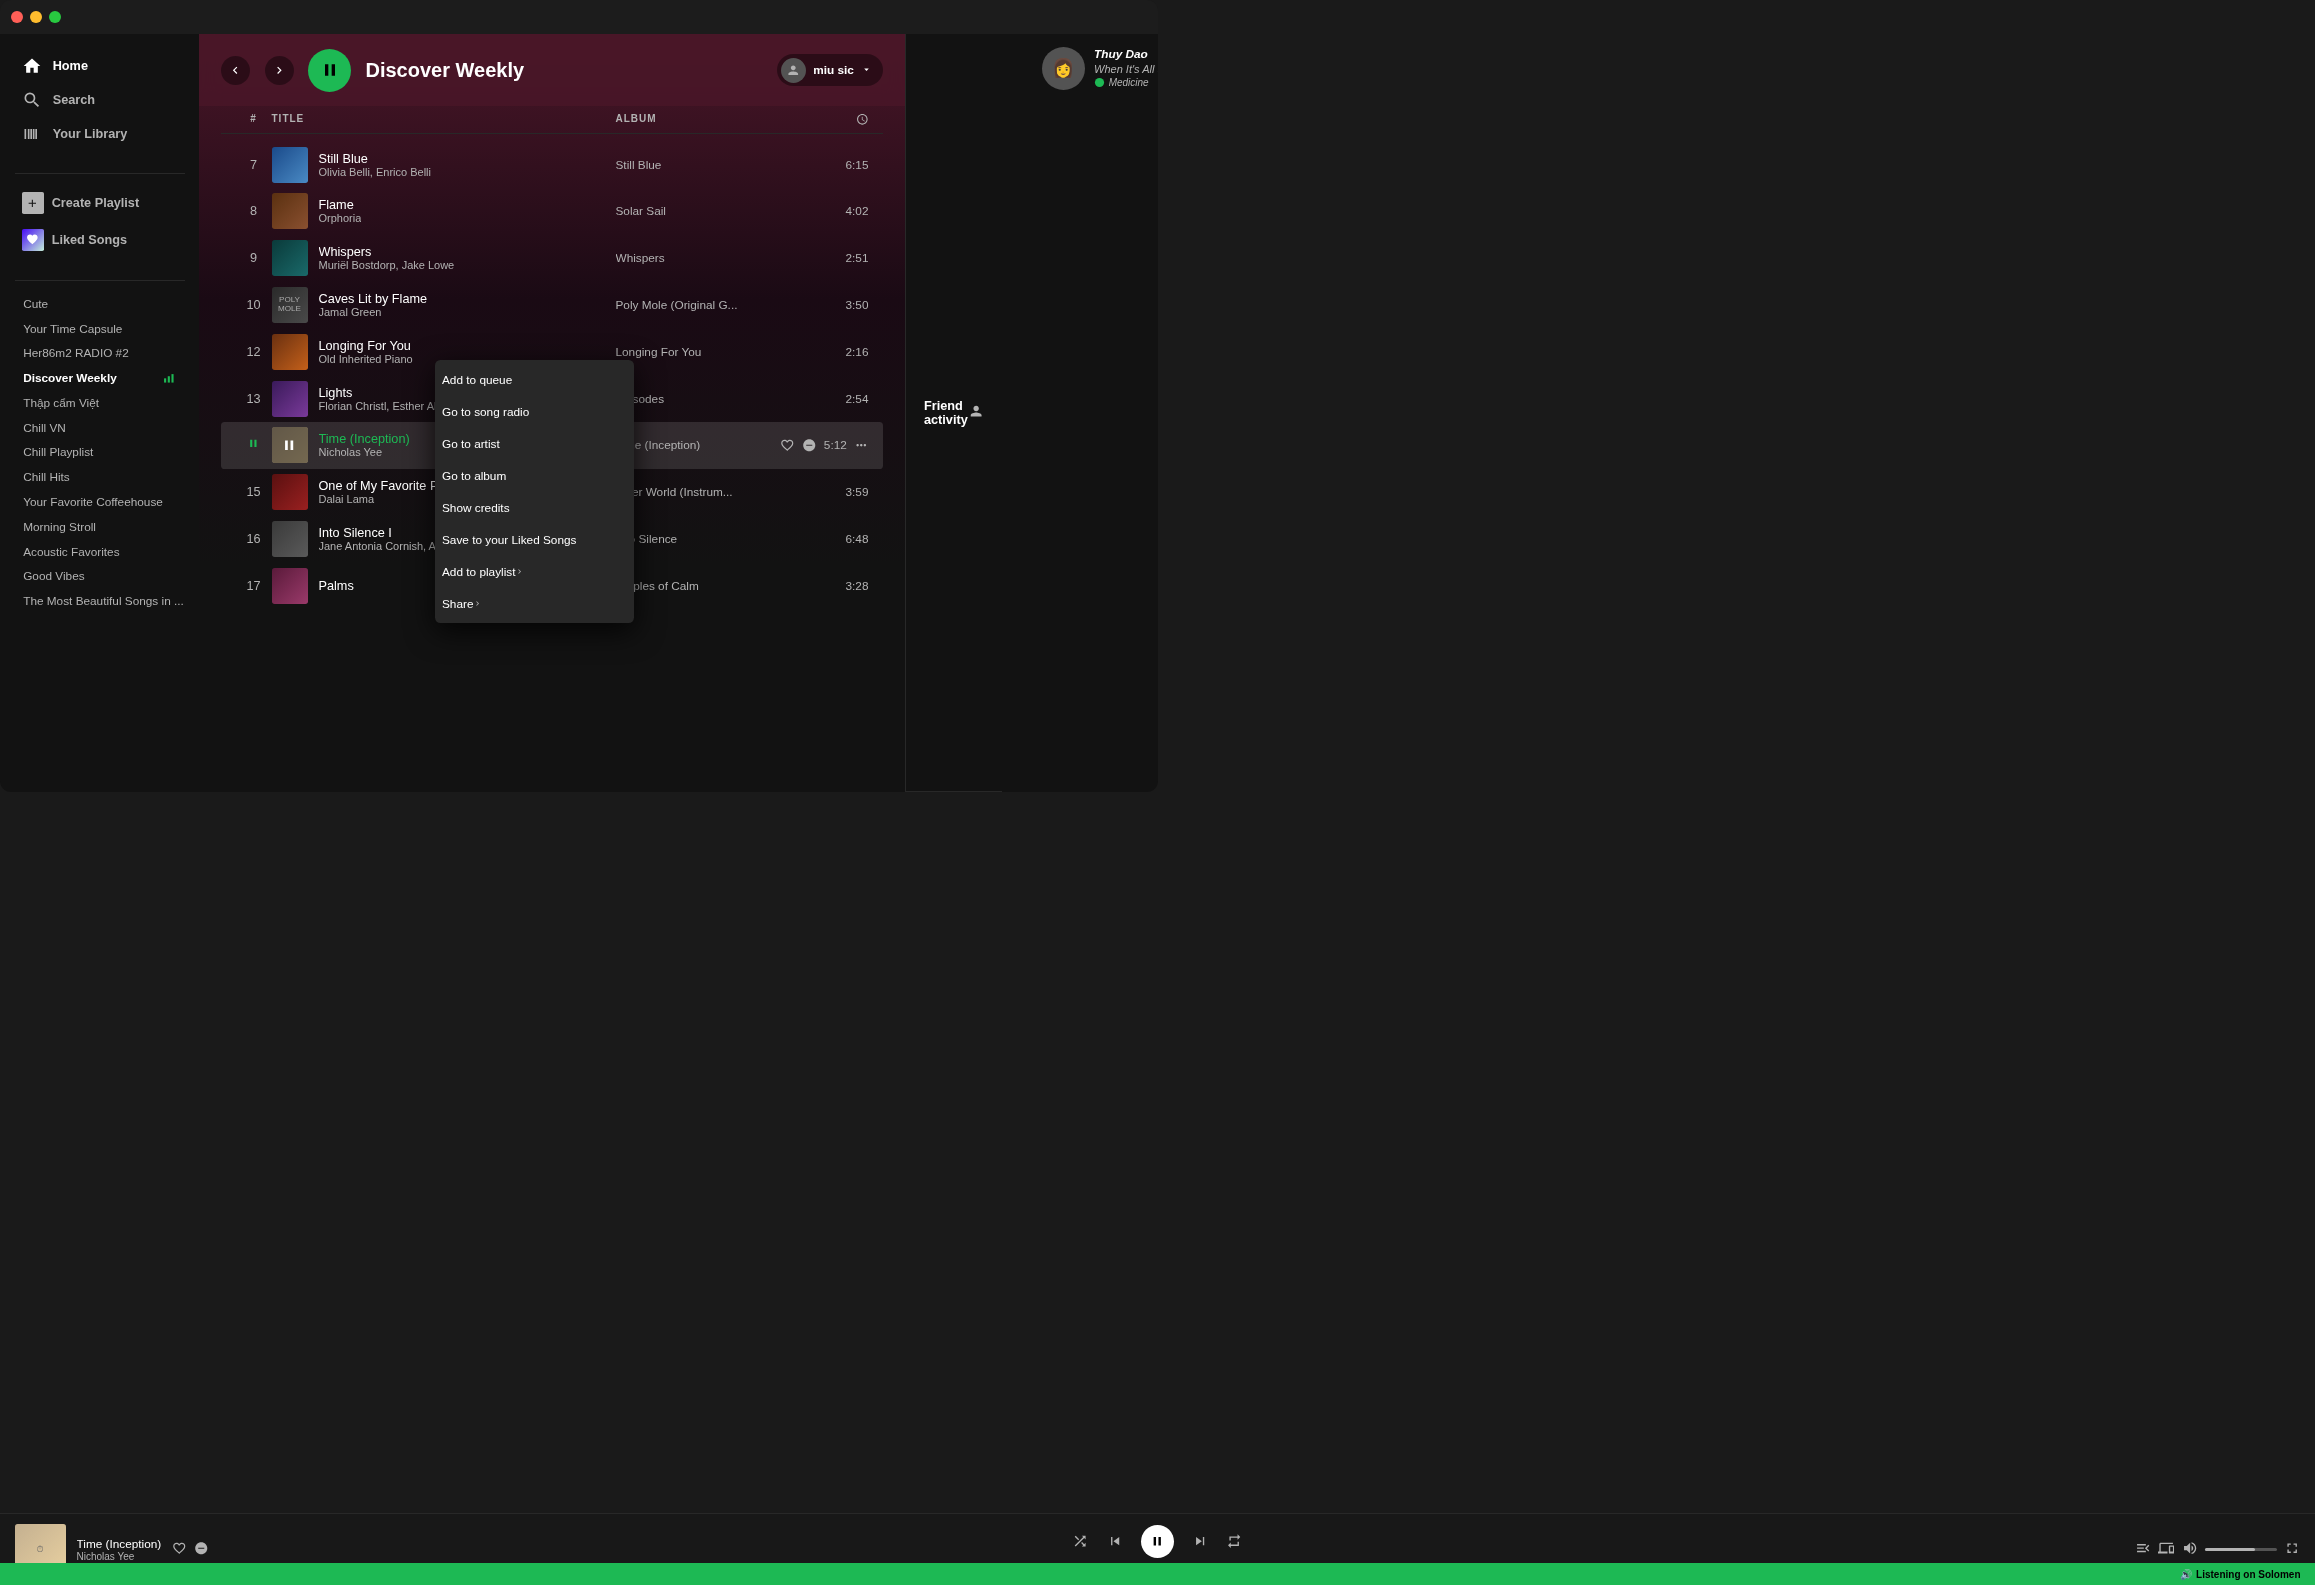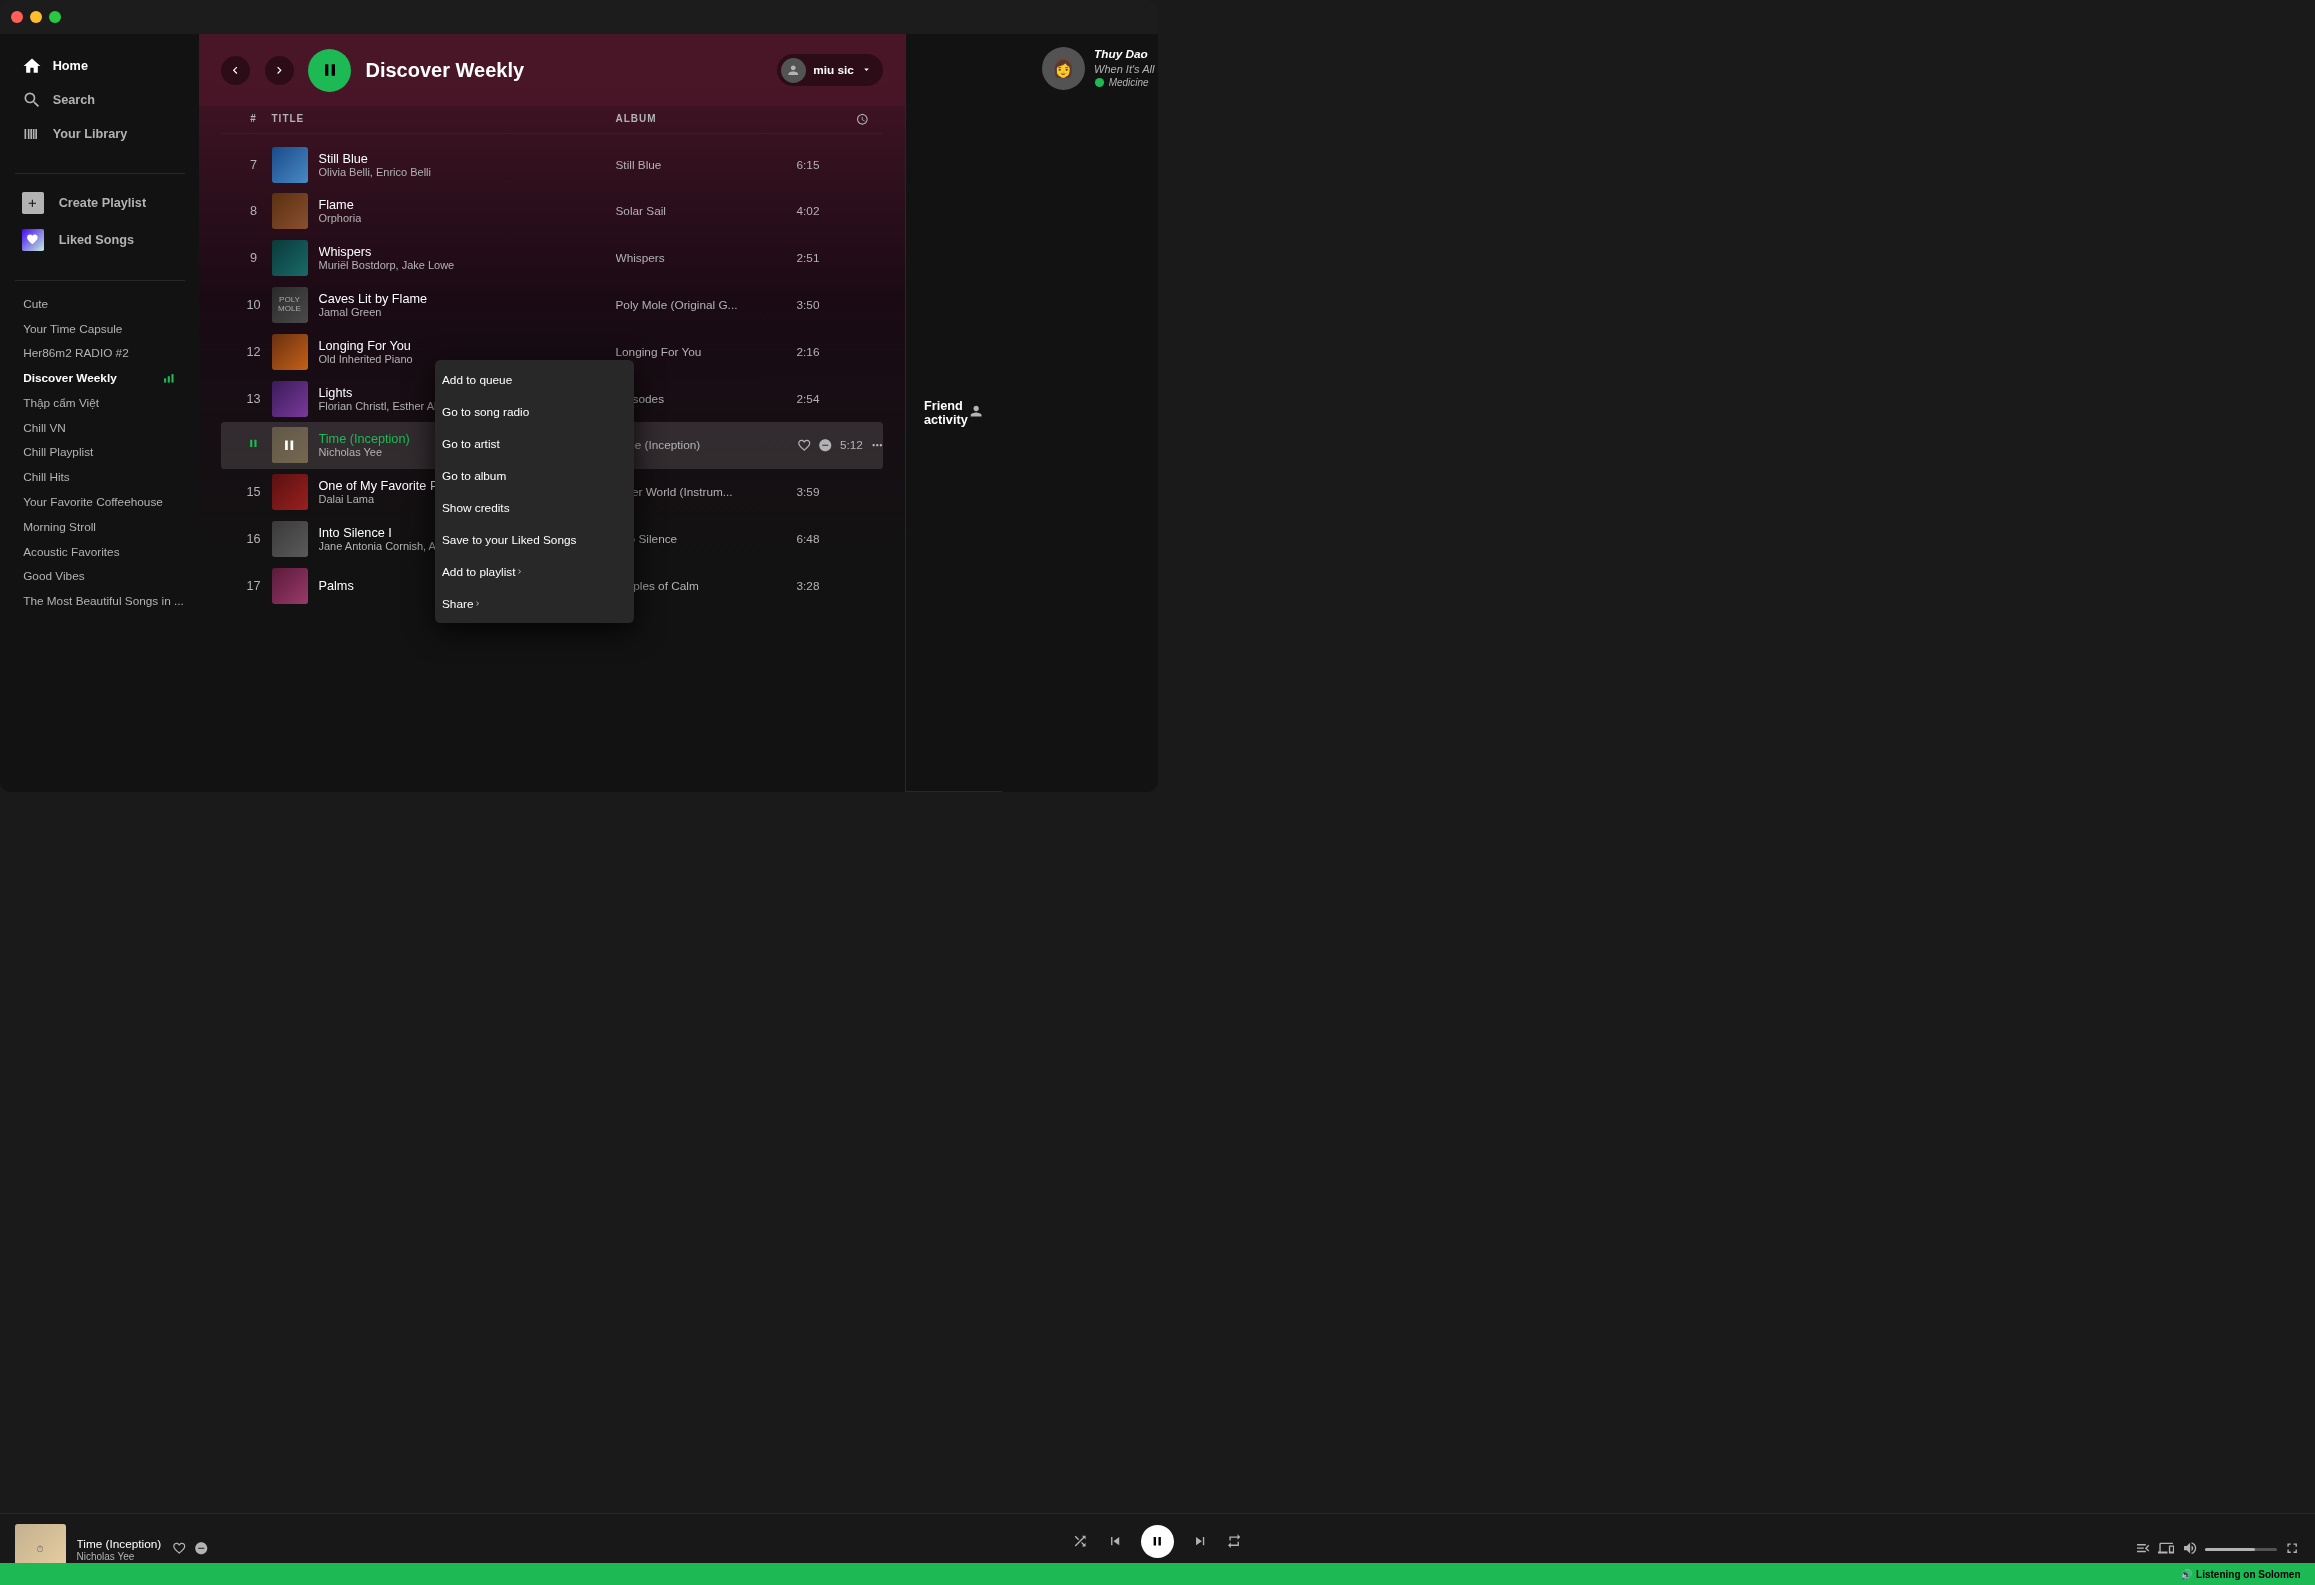--- a/index.html
+++ b/index.html
@@ -68,21 +68,21 @@
     }
     .sidebar-nav-item.active { color: #fff; }
     .sidebar-nav-item svg { width: 20px; height: 20px; fill: currentColor; flex-shrink: 0; }
 
     .sidebar-divider { height: 0.9px; background: #282828; margin: 7.2px 14.5px 11px; }
 
     .sidebar-actions { padding: 0 14.5px 14.5px; }
     .sidebar-action-item {
       display: flex;
       align-items: center;
-      gap: 15px;
+      gap: 8px;
       padding: 7.2px 7.2px;
       cursor: pointer;
       color: #b3b3b3;
       font-size: 12.7px;
       font-weight: 600;
     }
     .action-icon-box {
       width: 22px;
       height: 22px;
       background: #b3b3b3;
@@ -276,20 +276,21 @@
     .track-album {
       color: #b3b3b3;
       font-size: 11.8px;
       white-space: nowrap;
       overflow: hidden;
       text-overflow: ellipsis;
     }
     .track-duration-cell {
       display: flex;
       align-items: center;
+      justify-content: flex-end;
       gap: 7.2px;
     }
     .track-duration {
       color: #b3b3b3;
       font-size: 11.8px;
     }
     .track-action-btn {
       width: 22px;
       height: 22px;
       border: none;

